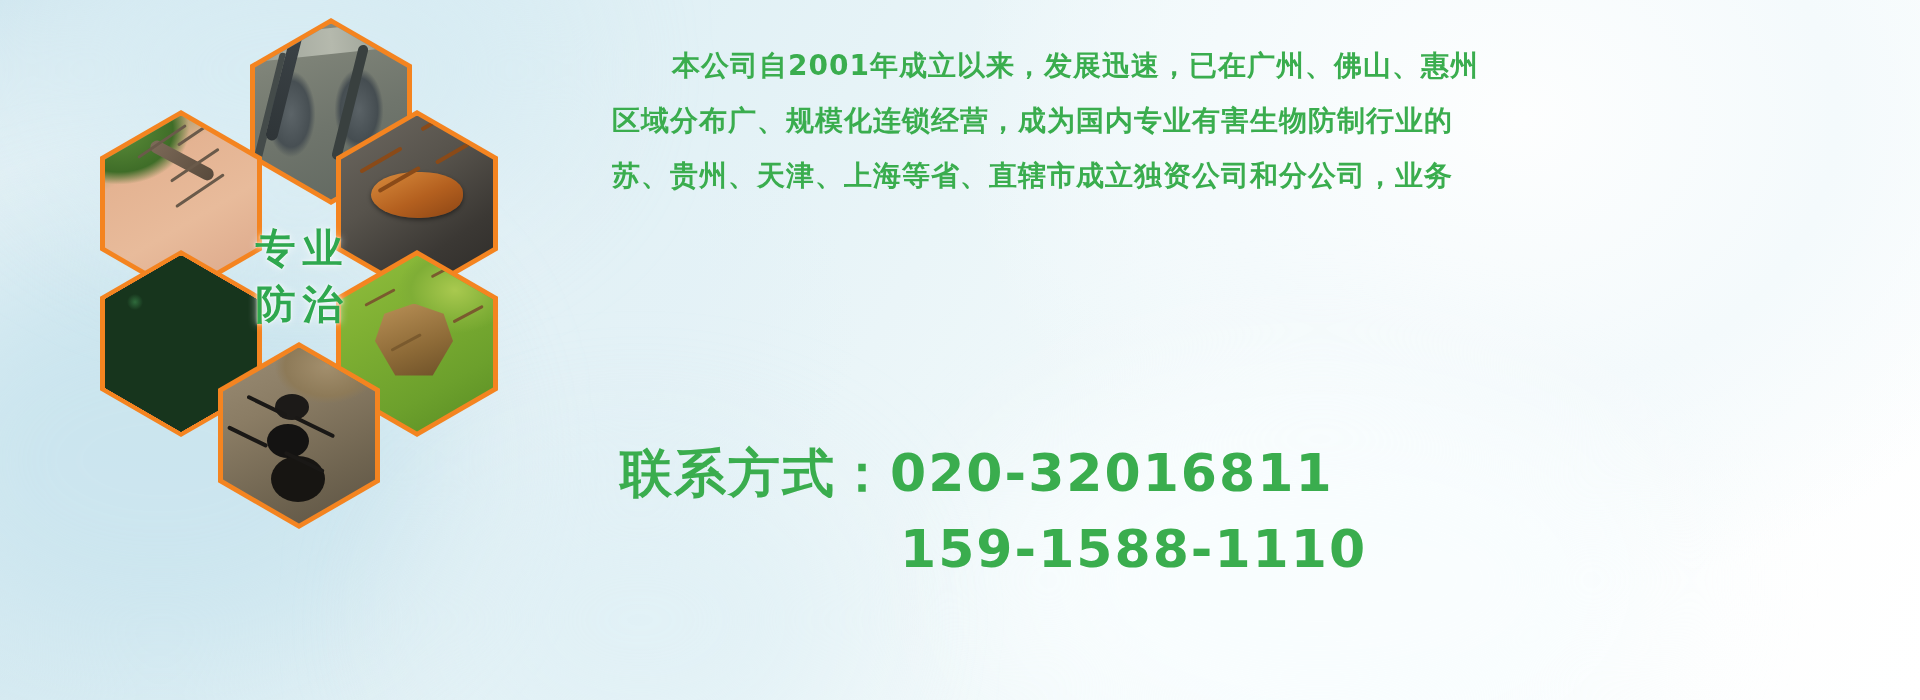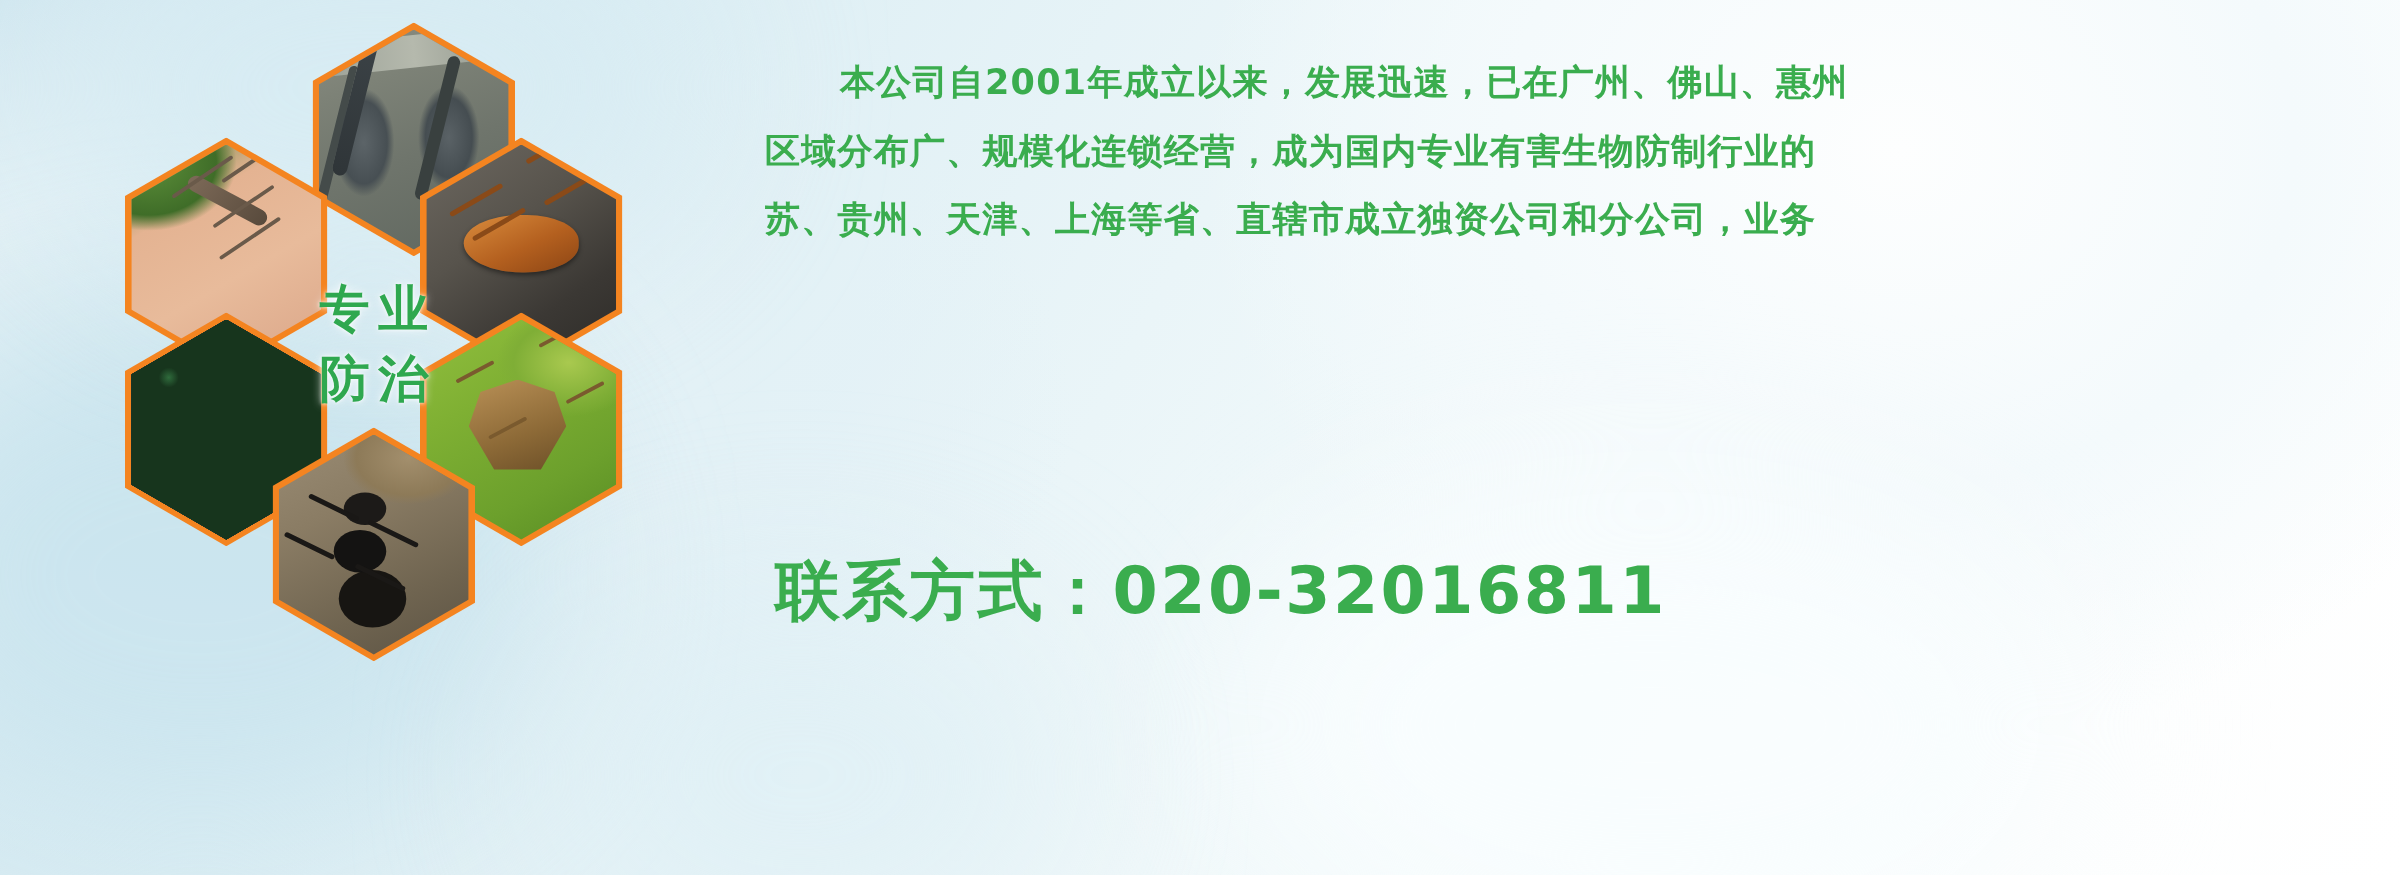--- a/index.html
+++ b/index.html
@@ -244,15 +244,16 @@
       <span class="indent"></span><span>本公司自2001年成立以来，发展迅速，已在广州、佛山、惠州</span>
     </div>
     <div class="para">区域分布广、规模化连锁经营，成为国内专业有害生物防制行业的</div>
     <div class="para">苏、贵州、天津、上海等省、直辖市成立独资公司和分公司，业务</div>
   </div>
 
   <div class="contact">
     <div class="contact-line">
       <span>联系方式：</span><span>020-32016811</span>
     </div>
+    <div class="contact-line second">159-1588-1110</div>
   </div>
 
 </div>
 
 </body></html>

